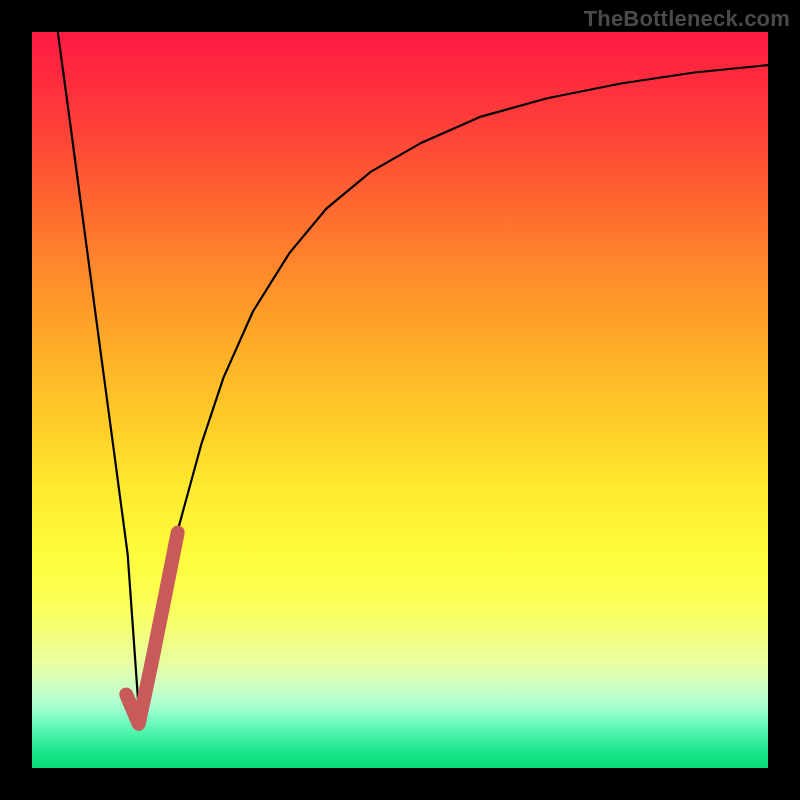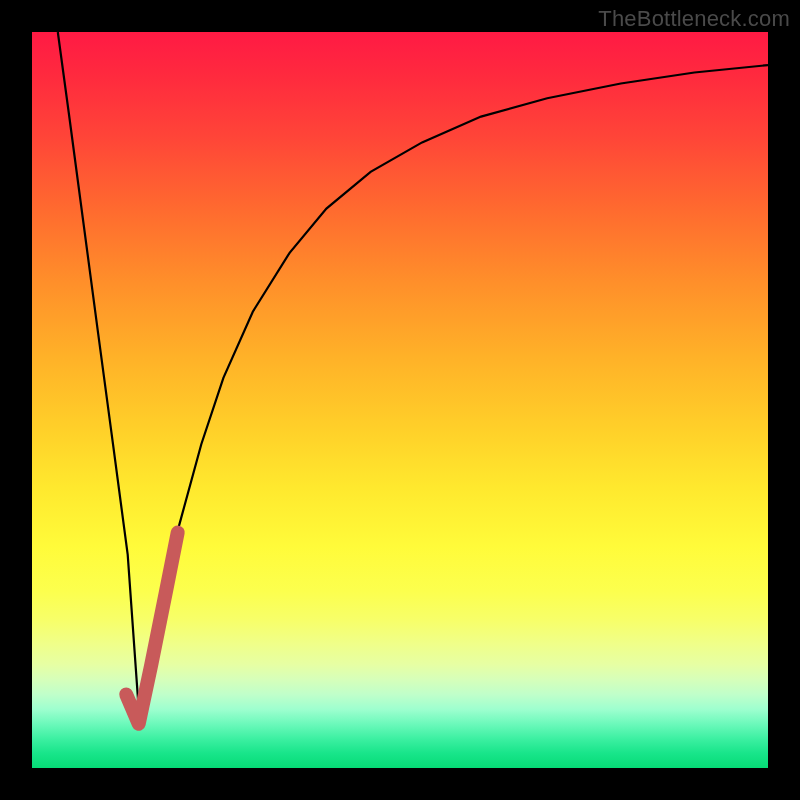--- a/index.html
+++ b/index.html
@@ -56,21 +56,21 @@
   .svg-layer {
     position: absolute;
     inset: 0;
   }
   .watermark {
     position: absolute;
     top: 6px;
     right: 10px;
     color: #4a4a4a;
     font-size: 22px;
-    font-weight: 400;
+    font-weight: 700;
     letter-spacing: 0.2px;
     user-select: none;
   }
 </style>
 </head>
 <body>
 
 <div class="frame">
   <div class="watermark">TheBottleneck.com</div>
 

